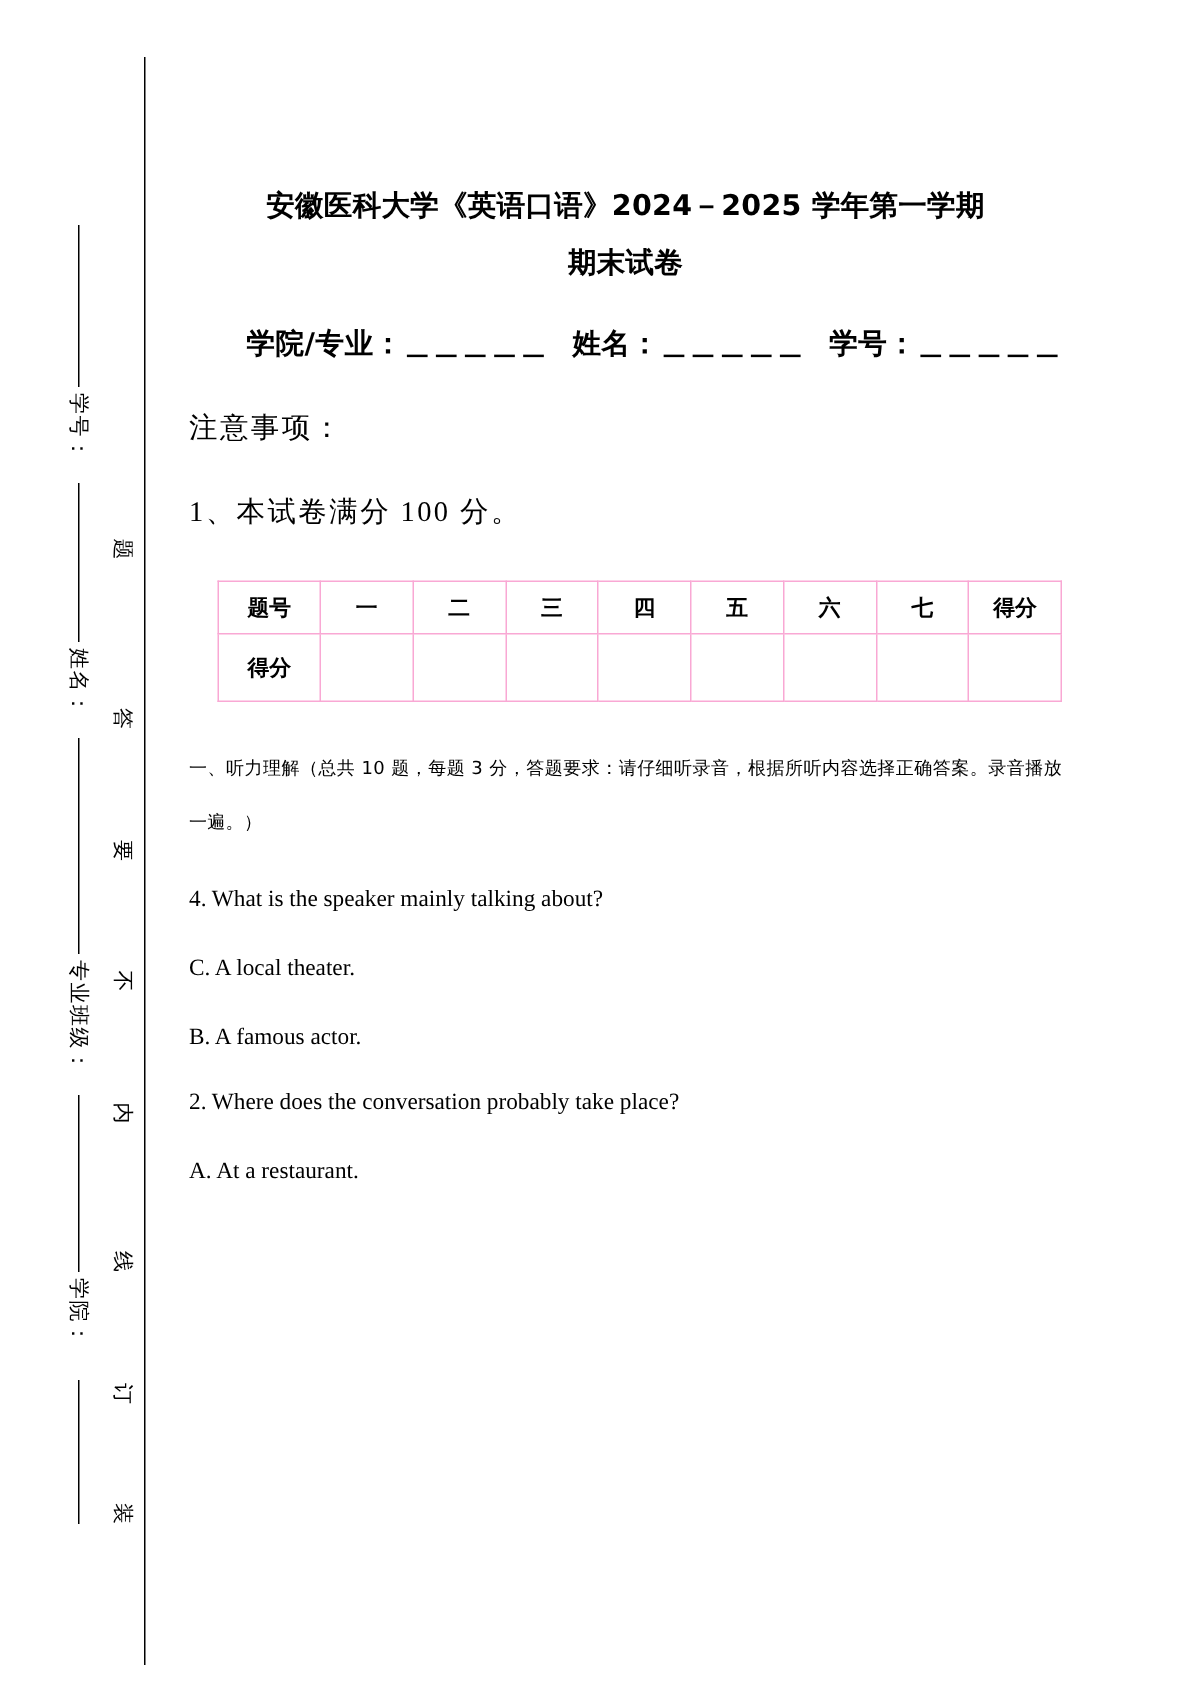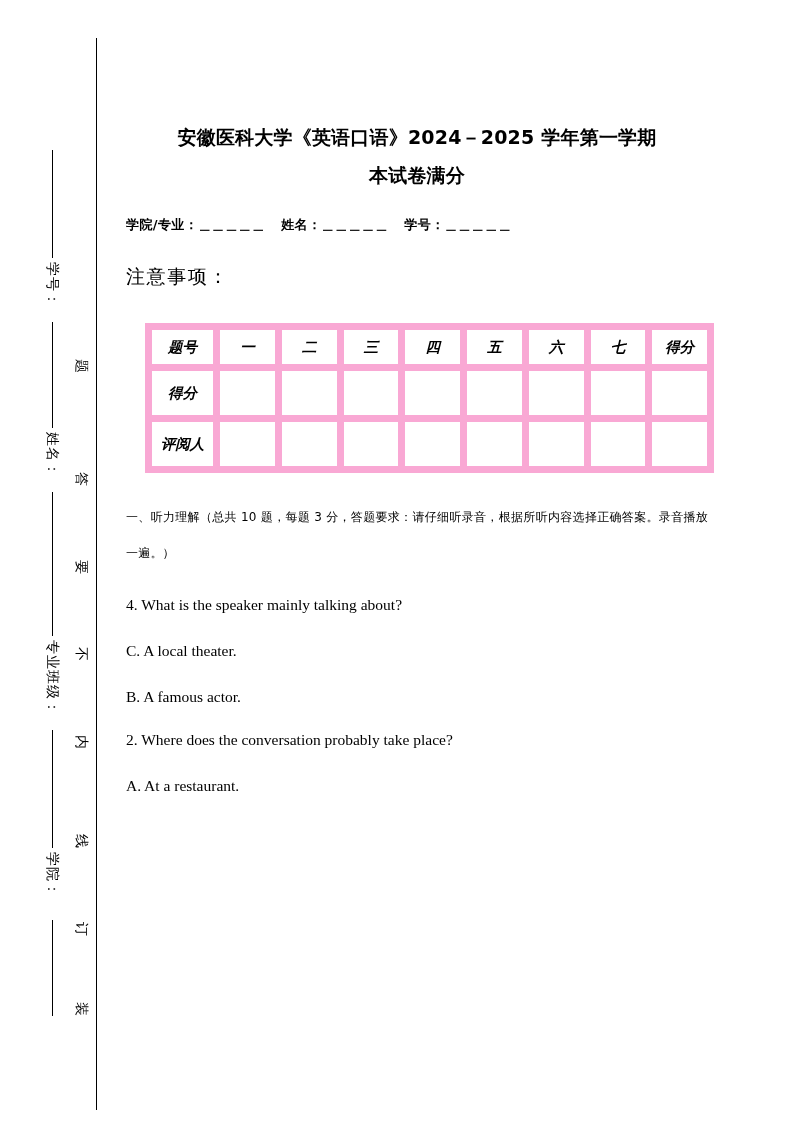--- a/index.html
+++ b/index.html
@@ -81,23 +81,23 @@
     font-size: 19px;
     font-weight: bold;
     line-height: 38px;
     text-align: center;
     letter-spacing: 0.2px;
   }
 
   #student-info {
     margin: 0;
     padding-top: 22px;
-    text-align: left;
-    font-family: "DejaVu Sans", "Liberation Sans", sans-serif;
-    font-size: 13px;
+    text-align: right;
+    font-family: "DejaVu Sans", "Liberation Sans", sans-serif;
+    font-size: 19px;
     font-weight: bold;
     letter-spacing: 0.4px;
     white-space: nowrap;
   }
   #student-info .gap { display: inline-block; width: 16px; }
 
   .note-line {
     margin: 0;
     font-family: "Liberation Serif", "DejaVu Serif", serif;
     font-size: 19px;
@@ -113,28 +113,27 @@
 
   
   #score-table {
     margin-top: 33px;
     margin-left: 19px;
     border-collapse: collapse;
     table-layout: fixed;
     width: 562px;
   }
   #score-table td {
-    border: 7px solid #f9a8d4;
+    border: 1px solid #f9a8d4;
     text-align: center;
     vertical-align: middle;
     font-family: "DejaVu Sans", "Liberation Sans", sans-serif;
     font-size: 14.5px;
     font-weight: bold;
     padding: 0;
-    font-style: italic;
   }
   #score-table col.first-col { width: 68px; }
   #score-table col.data-col  { width: 61.75px; }
   #score-table tr.head-row td { height: 34px; }
   #score-table tr.body-row td { height: 44px; }
 
   
   #section-heading {
     margin: 0;
     padding-top: 26px;
@@ -190,29 +189,30 @@
   <div class="seal-char" style="top:733px;">内</div>
   <div class="seal-char" style="top:832px;">线</div>
   <div class="seal-char" style="top:920px;">订</div>
   <div class="seal-char" style="top:1000px;">装</div>
 </div>
 
 <div id="content">
 
   <h1 id="exam-title">
     <span>安徽医科大学《英语口语》2024－2025 学年第一学期</span><br>
-    <span>本试卷满分</span>
+    <span>期末试卷</span>
   </h1>
 
   <div id="student-info">
     <span>学院/专业：</span><span>＿＿＿＿＿</span><span class="gap"></span><span>姓名：</span><span>＿＿＿＿＿</span><span class="gap"></span><span>学号：</span><span>＿＿＿＿＿</span>
   </div>
 
   <p class="note-line" id="notes-heading">注意事项：</p>
 
+  <p class="note-line" id="note-1">1、本试卷满分 100 分。</p>
 
 
   <table id="score-table">
     <colgroup>
       <col class="first-col">
       <col class="data-col">
         <col class="data-col">
         <col class="data-col">
         <col class="data-col">
       <col class="data-col">
@@ -236,31 +236,20 @@
         <td>得分</td>
         <td></td>
         <td></td>
         <td></td>
         <td></td>
         <td></td>
         <td></td>
         <td></td>
         <td></td>
       </tr>
-      <tr class="body-row">
-        <td>评阅人</td>
-        <td></td>
-        <td></td>
-        <td></td>
-        <td></td>
-        <td></td>
-        <td></td>
-        <td></td>
-        <td></td>
-      </tr>
     </tbody>
   </table>
 
   <p id="section-heading">一、听力理解（总共 10 题，每题 3 分，答题要求：请仔细听录音，根据所听内容选择正确答案。录音播放一遍。）</p>
 
   <p class="question-text">4. What is the speaker mainly talking about?</p>
   <p class="option-text">C. A local theater.</p>
   <p class="option-text">B. A famous actor.</p>
 
   <p class="question-text">2. Where does the conversation probably take place?</p>

